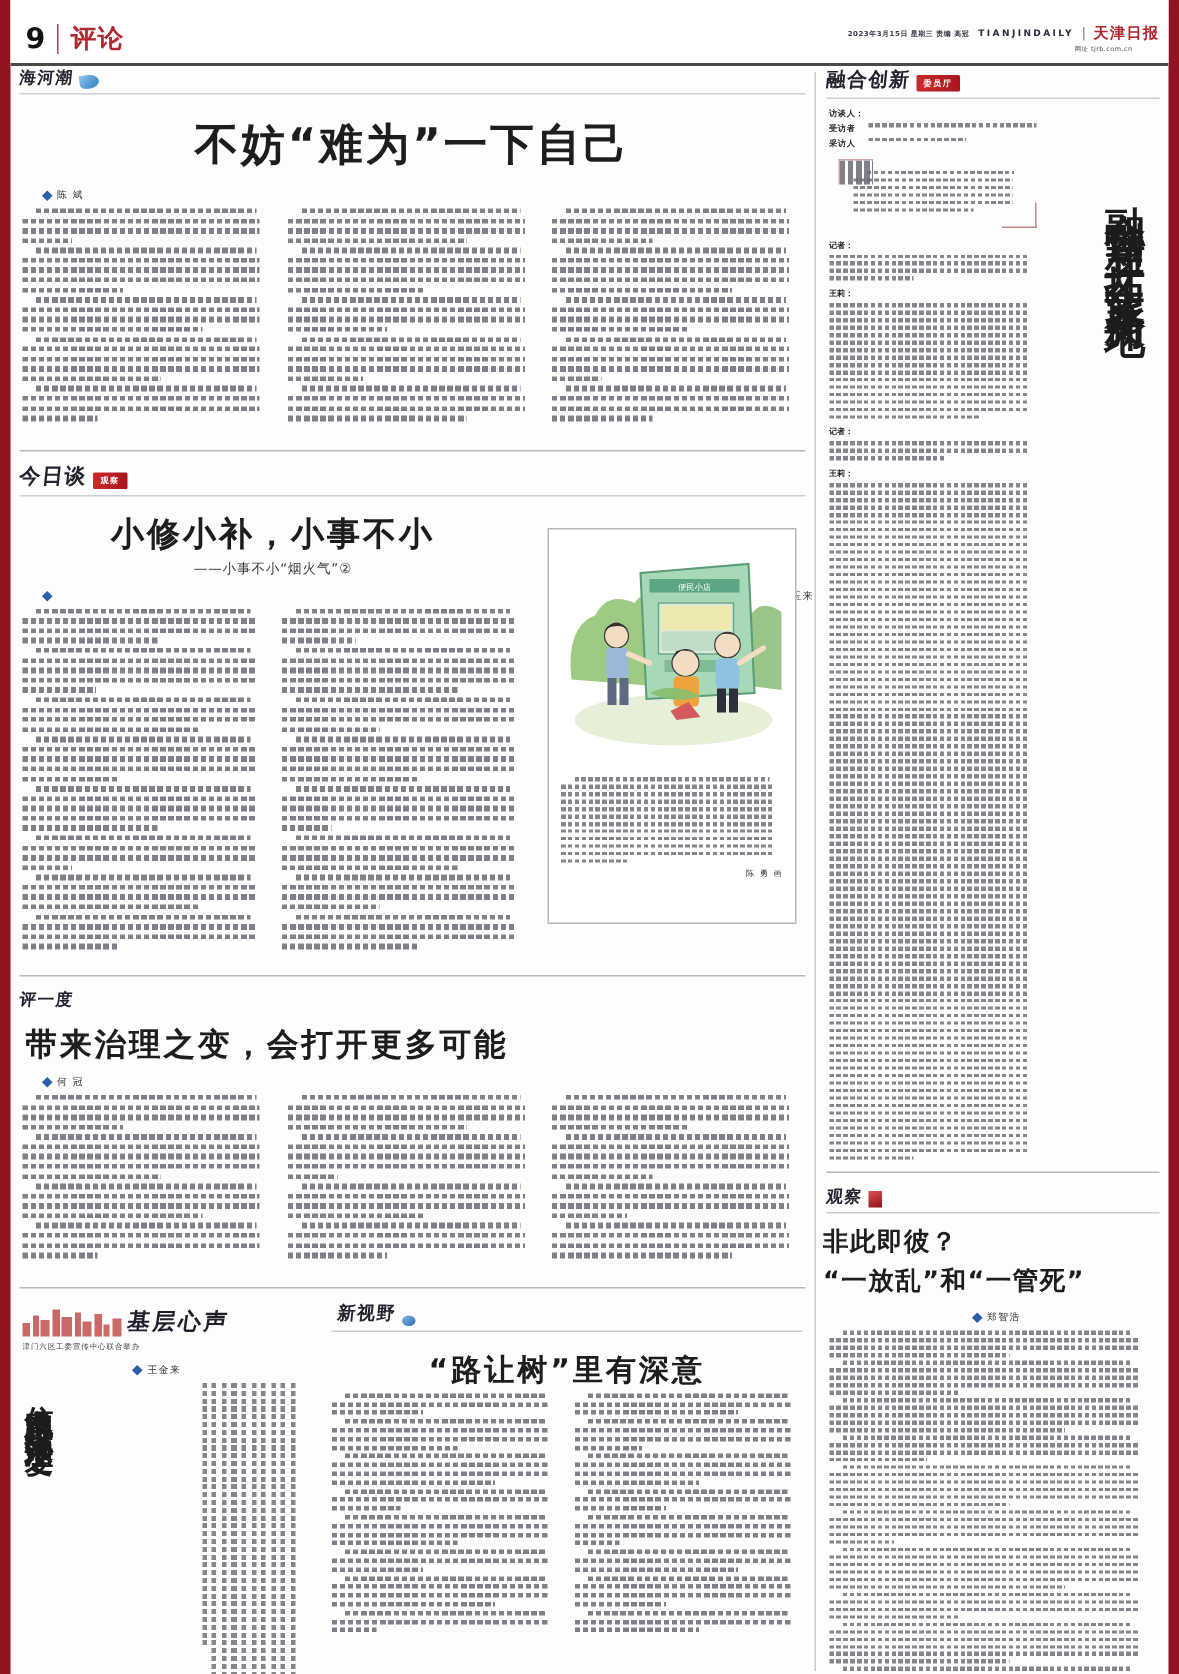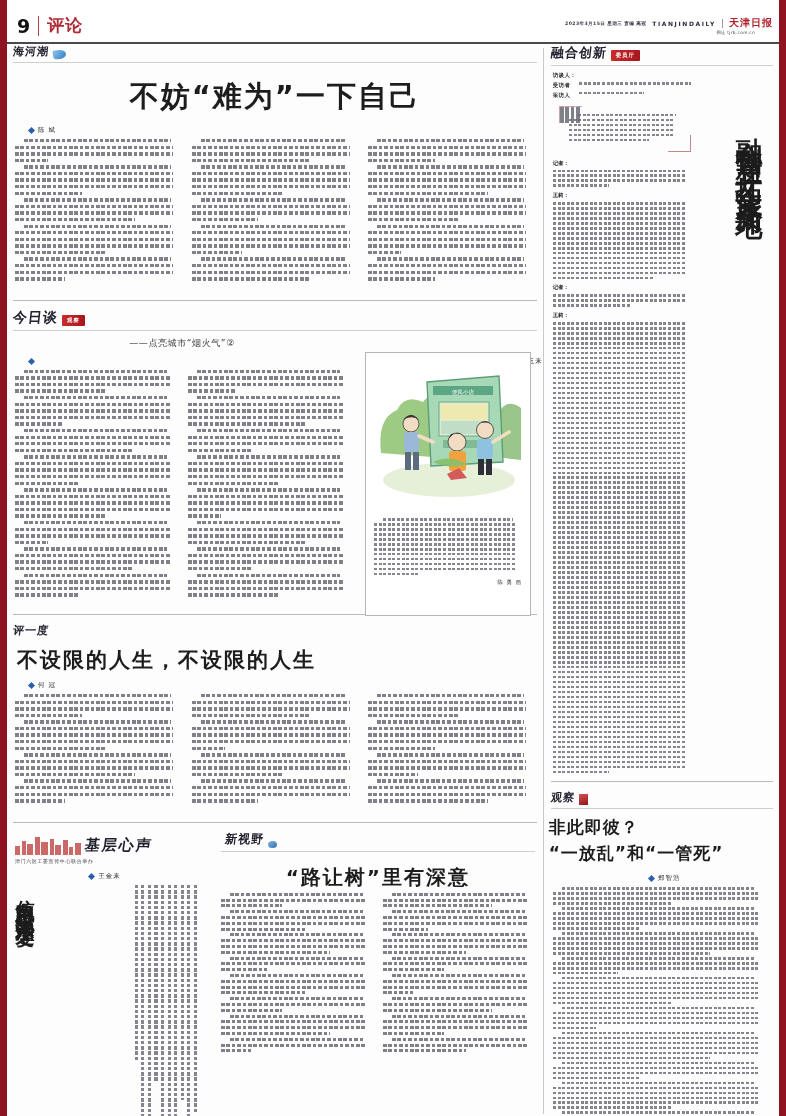--- a/index.html
+++ b/index.html
@@ -309,21 +309,22 @@
 
       <div class="hr-rule" style="margin-top:16px;"></div>
 
       <div class="sec">
         <div class="colhead">
           <span class="colhead-logo" style="font-size:14px;">今日谈</span>
           <span class="redbadge">观察</span>
         </div>
         <div class="hr-thin"></div>
 
-        <div class="h-sub" style="width:350px;">——点亮城市“烟火气”②</div>
+        <div class="headline h-mid" style="width:350px;">小修小补，小事不小</div>
+        <div class="h-sub" style="width:350px;">——小事不小“烟火气”②</div>
 
         <div class="byline" style="justify-content:space-between;padding-left:22px;">
           <span class="bl-dot"></span>
           <span class="bl-name">张玉来</span>
         </div>
 
         <div class="cols" style="width:336px;">
           <div class="col">
               <div class="tl i w88"></div>
               <div class="tl w95"></div>
@@ -400,21 +401,21 @@
             </div>
         </div>
       </div>
 
       <div class="hr-rule" style="margin-top:14px;"></div>
 
       <div class="sec">
         <div class="colhead">
           <span class="colhead-logo" style="font-size:11px;">评一度</span>
         </div>
-        <div class="headline h-wide">不设限的人生，不设限的人生</div>
+        <div class="headline h-wide">带来治理之变，会打开更多可能</div>
 
         <div class="byline" style="justify-content:flex-start;padding-left:22px;">
           <span class="bl-dot"></span>
           <span class="bl-name">何 冠</span>
         </div>
 
         <div class="cols">
           <div class="col">
               <div class="tl i w88"></div>
               <div class="tl w95"></div>

